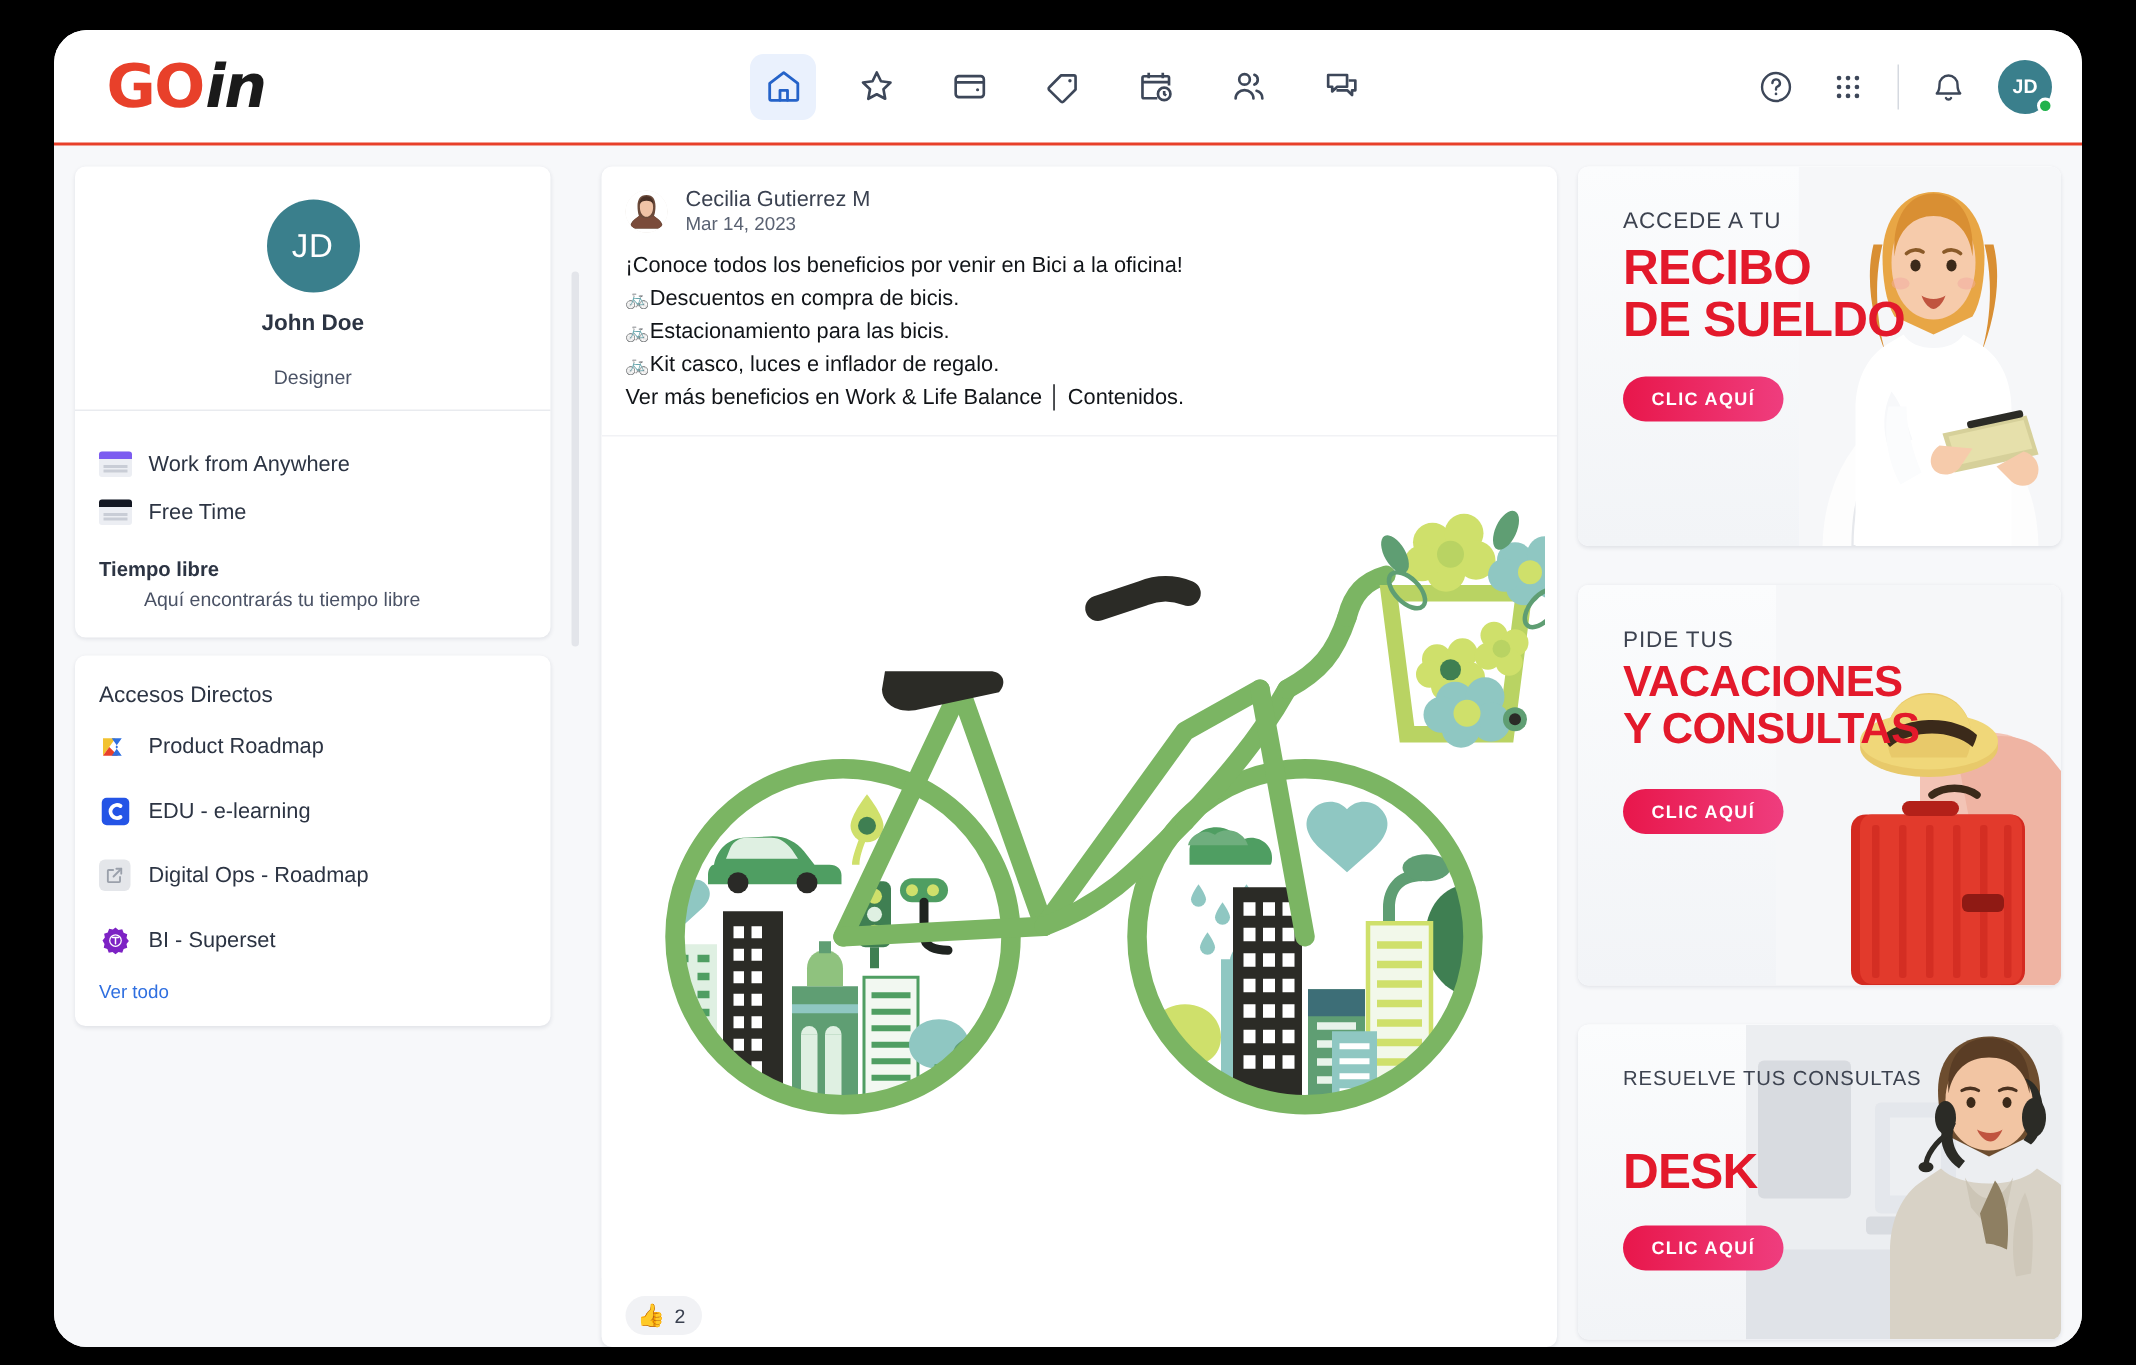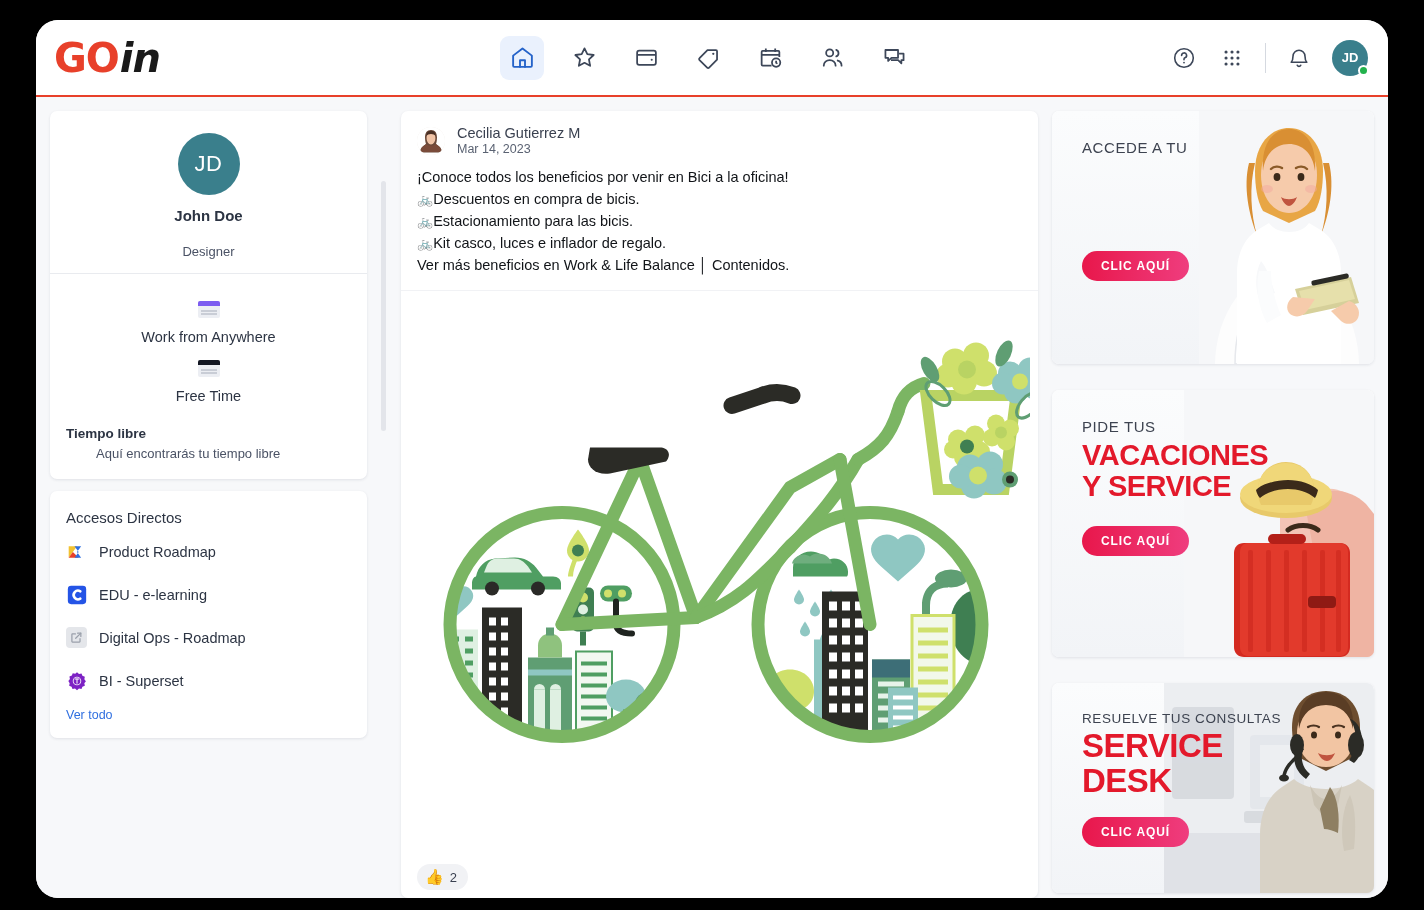--- a/index.html
+++ b/index.html
@@ -27,21 +27,21 @@
     align-items: center;
   }
   .logo {
     margin-left: 18px;
     font-size: 40px;
     line-height: 1;
     display: flex;
     align-items: baseline;
     letter-spacing: -1px;
   }
-  .logo .go { color: #e8402a; font-weight: bold; font-family: "DejaVu Sans", sans-serif; }
+  .logo .go { color: #e8402a; font-weight: bold; font-family: "DejaVu Sans", sans-serif; margin-left: 17px; }
   .logo .in { color: #1a1a1a; font-weight: bold; font-style: italic; font-family: "DejaVu Sans", sans-serif; margin-left: 1px; }
   .nav {
     position: absolute;
     left: 464px; top: 50%;
     transform: translateY(-50%);
     display: flex;
     gap: 18px;
     align-items: center;
   }
   .nav-btn {
@@ -99,21 +99,21 @@
     width: 62px; height: 62px; border-radius: 50%;
     background: #3a7f8c; color: #fff;
     font-size: 22px; font-weight: 500; letter-spacing: .5px;
     display: flex; align-items: center; justify-content: center;
     margin: 0 auto 12px auto;
   }
   .profile-name { font-size: 15px; font-weight: bold; color: #2c3443; }
   .profile-role { font-size: 13px; color: #4a5265; margin-top: 20px; }
   .hr { height: 1px; background: #e9ebef; margin: 14px 0 0 0; }
 
-  .srow { display: flex; align-items: center; gap: 11px; padding: 13px 16px 2px 16px; cursor: pointer; flex-direction: column; }
+  .srow { display: flex; align-items: center; gap: 11px; padding: 13px 16px 2px 16px; cursor: pointer; }
   .srow .lbl { font-size: 14.5px; color: #2c3443; }
   .badge-card { width: 22px; height: 17px; border-radius: 2px; background: #eceef3; position: relative; flex: none; }
   .badge-card::before { content:""; position:absolute; left:0; right:0; top:0; height:5px; border-radius:2px 2px 0 0; }
   .badge-card.purple::before { background: #7c5cf0; }
   .badge-card.dark::before { background: #131722; }
   .badge-card::after { content:""; position:absolute; left:3px; right:3px; top:9px; height:1.5px; background:#c9cdd6; box-shadow: 0 3px 0 #c9cdd6; }
 
   .sub-head { font-size: 13.5px; font-weight: bold; color: #2c3443; padding: 20px 16px 0 16px; }
   .sub-text { font-size: 13px; color: #4a5265; padding: 5px 16px 18px 46px; }
 
@@ -656,20 +656,24 @@
               <path d="M62 150c-6 12-6 26-2 38l16-6c-4-10-6-22-14-32z" fill="#f7f8fa"></path>
               <path d="M96 178 L152 166 L160 192 L104 204 Z" fill="#d6d09a"></path>
               <path d="M100 180 L150 169 L156 188 L106 199 Z" fill="#e6e0ab"></path>
               <rect x="112" y="170" width="38" height="5" rx="2" fill="#2b2b26" transform="rotate(-12 112 170)"></rect>
               <path d="M94 186c-6 4-8 12-3 17 5 4 13 3 17-3l8-12z" fill="#f6cbab"></path>
               <path d="M150 190c8 2 12 10 9 17-3 6-11 8-17 3l-10-10z" fill="#f6cbab"></path>
               <path d="M60 160c-4 18 0 38 8 52l14-8c-6-14-10-30-10-44z" fill="#fbfcfd"></path>
             </svg>
           </div>
           <div class="bn-kicker">ACCEDE A TU</div>
+          <div class="bn-title">
+            <span>RECIBO</span><br>
+            <span>DE SUELDO</span>
+          </div>
           <div class="bn-btn" style="top:140px">CLIC AQUÍ</div>
         </div>
       </div>
 
       <div class="banner" style="height:267px">
         <div class="banner-inner">
           <div class="bn-art" style="width:190px">
             <svg width="190" height="267" viewBox="0 0 190 267">
               <rect width="190" height="267" fill="#f6f7f9"></rect>
               <path d="M96 120 C120 96 150 92 170 108 L190 130 V267 H96 Z" fill="#f3c4b6"></path>
@@ -692,21 +696,21 @@
                 <rect x="152" y="160" width="5" height="102" rx="2"></rect>
               </g>
               <rect x="124" y="206" width="28" height="12" rx="4" fill="#8f1a14"></rect>
               <rect x="84" y="144" width="38" height="10" rx="5" fill="#b32019"></rect>
               <path d="M104 140c8-6 22-6 30 0" stroke="#3b2a1a" stroke-width="5" fill="none" stroke-linecap="round"></path>
             </svg>
           </div>
           <div class="bn-kicker">PIDE TUS</div>
           <div class="bn-title small">
             <span>VACACIONES</span><br>
-            <span>Y SERVICE</span>
+            <span>Y CONSULTAS</span>
           </div>
           <div class="bn-btn" style="top:136px">CLIC AQUÍ</div>
         </div>
       </div>
 
       <div class="banner" style="height:210px">
         <div class="banner-inner">
           <div class="bn-art" style="width:210px">
             <svg width="210" height="210" viewBox="0 0 210 210">
               <rect width="210" height="210" fill="#eceef1"></rect>
@@ -731,21 +735,21 @@
               <path d="M136 72c-10 6-16 16-16 22" stroke="#2b2b26" stroke-width="3.5" fill="none" stroke-linecap="round"></path>
               <ellipse cx="120" cy="95" rx="5" ry="3.5" fill="#2b2b26"></ellipse>
               <path d="M130 96c6 6 18 10 32 10s26-4 32-10l12 8c14 9 22 26 22 48v58H96v-58c0-22 8-39 22-48z" fill="#d8d2c6"></path>
               <path d="M146 102c4 8 10 14 16 14s12-6 16-14l-4 20-12 14-12-14z" fill="#ccc5b6"></path>
               <path d="M166 104c8 10 10 30 8 46-4-2-10-4-14-4l-4-20z" fill="#8e7f62"></path>
               <path d="M186 112c-8 14-10 38-6 56l10-2c2-20 2-40-4-54z" fill="#cfc8ba"></path>
             </svg>
           </div>
           <div class="bn-kicker" style="font-size:13.5px">RESUELVE TUS CONSULTAS</div>
           <div class="bn-title" style="top:46px">
-            <span>SERVICE</span><br>
+            <br>
             <span>DESK</span>
           </div>
           <div class="bn-btn" style="top:134px">CLIC AQUÍ</div>
         </div>
       </div>
     </div>
   </div>
 </div>
 
 </body></html>

